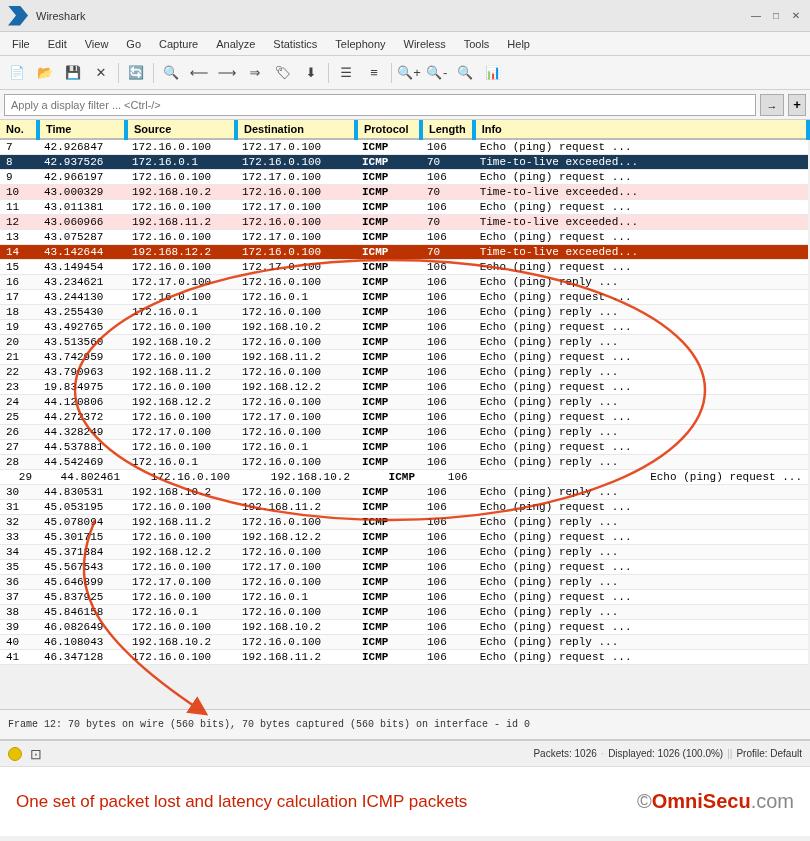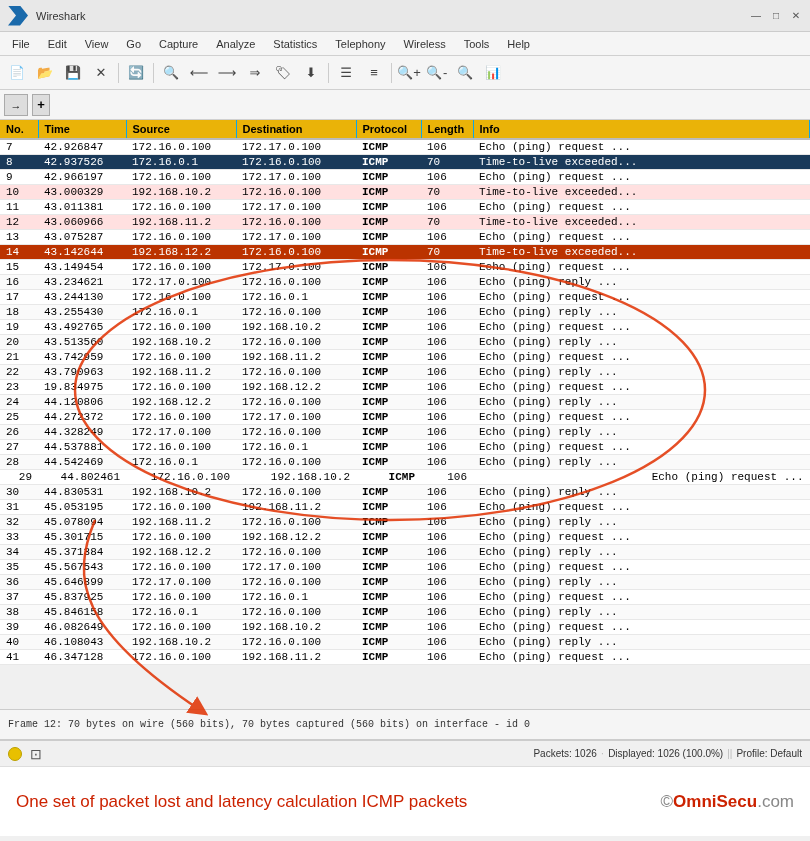--- a/index.html
+++ b/index.html
@@ -105,23 +105,23 @@
       position: relative;
       border-bottom: 1px solid #ccc;
     }
     .packet-table {
       width: 100%;
       border-collapse: collapse;
       font-size: 11px;
       font-family: 'Courier New', monospace;
     }
     .packet-table thead th {
-      background: #eab308;
+      background: #fef9c3;
       border-bottom: 2px solid #bbb;
-      border-right: 1px solid #0ea5e9;
+      border-right: 4px solid #0ea5e9;
       padding: 3px 6px;
       text-align: left;
       font-family: 'Segoe UI', Arial, sans-serif;
       font-weight: bold;
       font-size: 11px;
       position: sticky;
       top: 0;
       z-index: 2;
       white-space: nowrap;
     }
@@ -175,21 +175,21 @@
       justify-content: space-between;
       padding: 8px 16px;
       border-top: 1px solid #ddd;
     }
     .annotation-text {
       color: #cc2200;
       font-size: 17px;
       font-weight: 500;
     }
     .watermark {
-      font-size: 17px;
+      font-size: 20px;
       color: #888;
       font-family: Arial, sans-serif;
     }
     .watermark span { color: #cc2200; font-weight: bold; }
 
     
     .arrow-overlay {
       position: absolute;
       pointer-events: none;
       left: 0; top: 0;
@@ -248,20 +248,21 @@
   <div class="toolbar-btn">☰</div>
   <div class="toolbar-btn">≡</div>
   <div class="toolbar-sep"></div>
   <div class="toolbar-btn">🔍+</div>
   <div class="toolbar-btn">🔍-</div>
   <div class="toolbar-btn">🔍</div>
   <div class="toolbar-btn">📊</div>
 </div>
 
 <div class="filter-bar">
+  <input class="filter-input" type="text" value="" placeholder="Apply a display filter ... &lt;Ctrl-/&gt;" style="">
   <div class="filter-arrow-btn">→</div>
   <div class="filter-plus-btn">+</div>
 </div>
 
 <div class="main-content" style="position:relative;">
 
   <div class="packet-table-container">
     <table class="packet-table">
       <thead>
         <tr>

